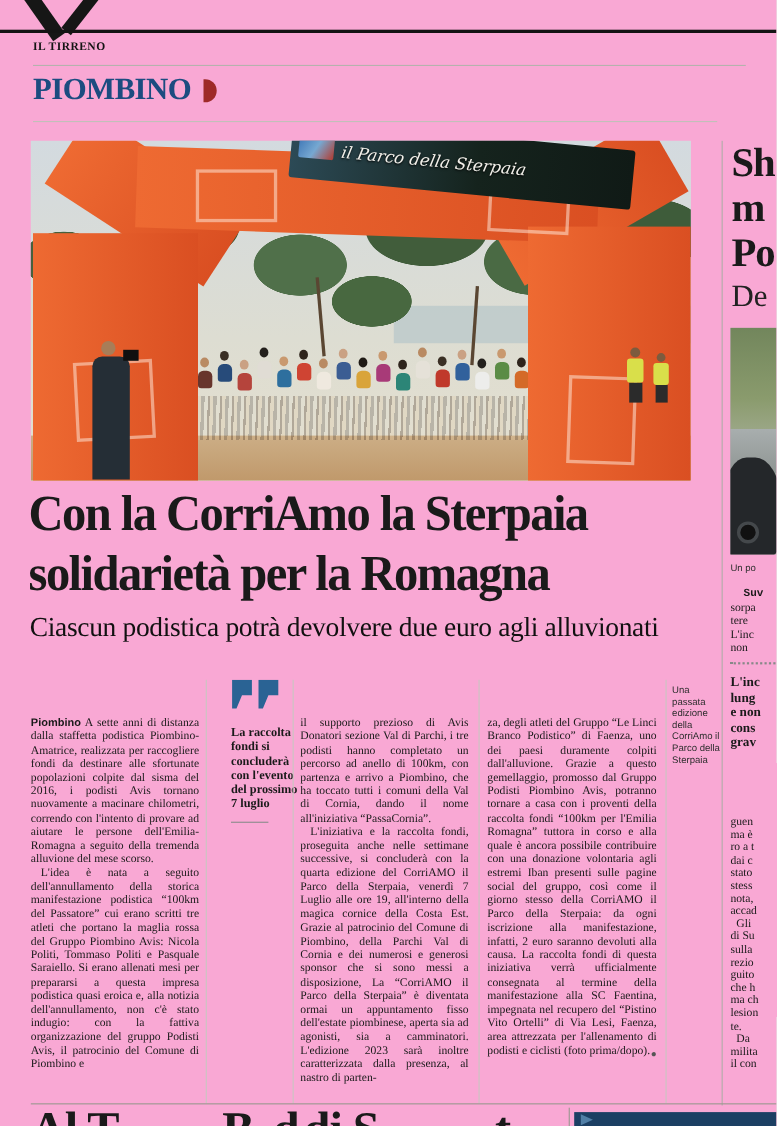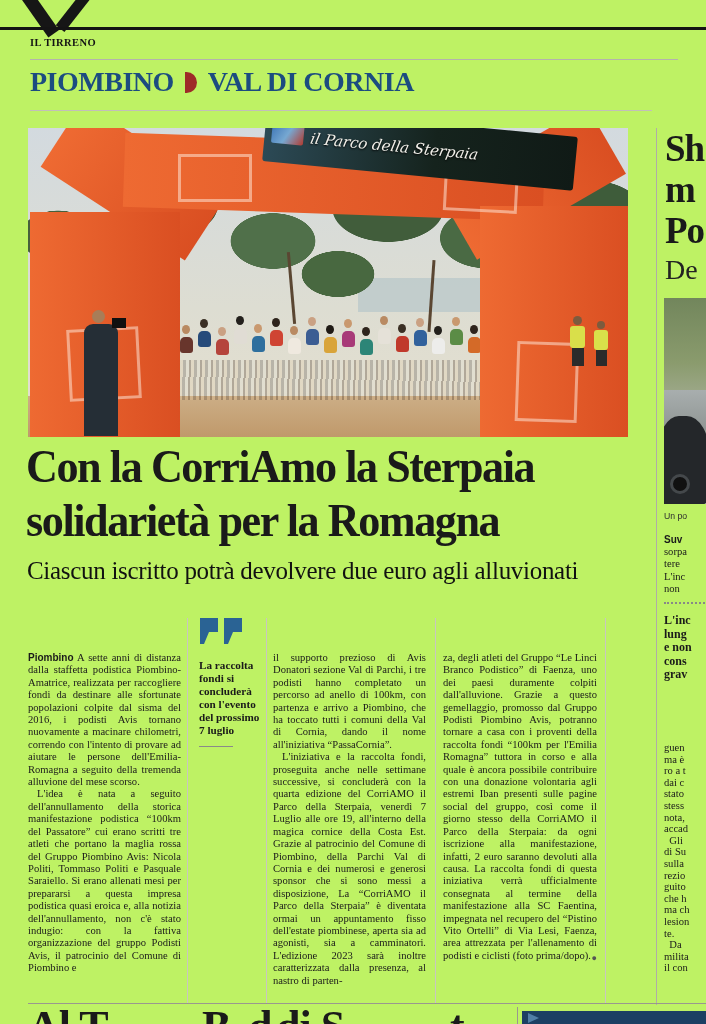--- a/index.html
+++ b/index.html
@@ -1,16 +1,16 @@
 <!DOCTYPE html>
 <html lang="it"><head>
 <meta charset="utf-8">
 <style>
   html,body{margin:0;padding:0;background:#e8e8e6}
-  .page{position:relative;width:706px;height:1024px;background:#bef264;overflow:hidden;
+  .page{position:relative;width:706px;height:1024px;background:#f9a8d4;overflow:hidden;
         font-family:"Liberation Serif",serif;color:#1a1a1a}
 
   
   .mk1{position:absolute;left:34px;top:-8px;width:13px;height:46px;background:#161616;transform:rotate(-35deg)}
   .mk2{position:absolute;left:70px;top:-16px;width:11px;height:50px;background:#161616;transform:rotate(38deg)}
   .topbar{position:absolute;left:0;top:27px;width:706px;height:3px;background:#141414}
   .masthead{position:absolute;left:30px;top:37px;font-weight:bold;font-size:10.5px;letter-spacing:.4px;color:#141414}
   .r1{position:absolute;left:30px;top:59px;width:648px;height:1px;background:#b5b2ad}
   .section{position:absolute;left:30px;top:66px;display:flex;align-items:center;gap:11px;
            font-weight:bold;font-size:28px;letter-spacing:-.5px;color:#1c4c80}
@@ -92,21 +92,21 @@
        font-size:10.6px;line-height:12.4px;text-align:justify}
   .col p{margin:0}
   .ind{text-indent:9px}
   .lead{font-family:"Liberation Sans",sans-serif;font-weight:bold;font-size:10px}
   .c1{left:28px}.c3{left:273px}.c4{left:443px;width:154px}
   .vr{position:absolute;top:618px;height:385px;width:1px;background:#c9c6c0}
   .vrA{left:187px}.vrB{left:266px}.vrC{left:435px}.vrD{left:605px}
   .bullet{float:right;color:#555;font-size:9px;margin-top:2px}
 
   
-  .qcol{position:absolute;left:199px;top:618px;width:68px}
+  .qcol{position:absolute;left:210px;top:618px;width:68px}
   .qtext{font-weight:bold;font-size:11.2px;line-height:13px;margin-top:10px}
   .qdiv{width:34px;height:1px;background:#8a8a8a;margin:9px 0}
 
   
   .capcol{position:absolute;left:611px;top:622px;width:46px;font-family:"Liberation Sans",sans-serif;
           font-size:8.7px;line-height:10.6px;color:#2e2e2e}
 
   
   .sideVr{position:absolute;left:656px;top:128px;width:1px;height:877px;background:#b0ada7}
   .shl{position:absolute;left:665px;top:128px;width:60px}
@@ -114,21 +114,21 @@
   .ssub{position:absolute;left:665px;top:254px;font-size:28px;color:#222}
   .sphoto{position:absolute;left:664px;top:298px;width:42px;height:206px;overflow:hidden;background:#9aa39a}
   .strees{position:absolute;left:0;top:0;width:42px;height:92px;background:
      linear-gradient(180deg,#72865c,#8a9b6d 70%,#9aa685)}
   .sroad{position:absolute;left:0;top:92px;width:42px;height:40px;background:linear-gradient(180deg,#a8aeae,#909694)}
   .scar{position:absolute;left:-6px;top:118px;width:52px;height:90px;background:#24272a;border-radius:40% 45% 20% 20%}
   .swheel{position:absolute;left:6px;top:176px;width:20px;height:20px;border-radius:50%;background:#111;
           border:3px solid #44484b;box-sizing:border-box}
   .scap{position:absolute;left:664px;top:511px;font-family:"Liberation Sans",sans-serif;font-size:8.7px;color:#2e2e2e}
   .sb1{position:absolute;left:664px;top:534px;width:44px;font-size:10.6px;line-height:12.2px}
-  .sb1 b{margin-left:0;font-family:Liberation Sans, sans-serif;font-size:10px}
+  .sb1 b{margin-left:12px;font-family:Liberation Mono, monospace;font-size:10px}
   .sb1 div{white-space:nowrap}
   .sdotted{position:absolute;left:664px;top:602px;width:44px;border-top:2px dotted #888}
   .sdeck{position:absolute;left:664px;top:614px;width:46px;font-weight:bold;font-size:12px;line-height:13.6px}
   .sdeck div{white-space:nowrap}
   .sb2{position:absolute;left:664px;top:742px;width:46px;font-size:10.6px;line-height:11.6px}
   .sb2 div{white-space:nowrap}
 
   
   .frule{position:absolute;left:28px;top:1003px;width:678px;height:1px;background:#9a978f}
   .fclip{position:absolute;left:28px;top:1007px;width:482px;height:17px;overflow:hidden}
@@ -147,21 +147,20 @@
     <div class="mk1"></div>
     <div class="mk2"></div>
   </div>
   <div class="topbar"></div>
   <div class="masthead">IL TIRRENO</div>
   <div class="r1"></div>
 
   <div class="section">
     <span>PIOMBINO</span>
     <span class="marker"></span>
-    <span>VAL DI CORNIA</span>
   </div>
   <div class="r2"></div>
 
   <div class="photo">
     <div class="sky"></div>
     <div class="sea"></div>
     <div class="trees"></div>
     <div class="trunk t1"></div>
     <div class="trunk t2"></div>
     <div class="trunk t3"></div>
@@ -191,21 +190,21 @@
     <div class="vhead vh1"></div>
     <div class="vhead vh2"></div>
     <div class="vleg vl1"></div>
     <div class="vleg vl2"></div>
   </div>
 
   <div class="hl">
     <div>Con la CorriAmo la Sterpaia</div>
     <div>solidarietà per la Romagna</div>
   </div>
-  <div class="subhead">Ciascun iscritto potrà devolvere due euro agli alluvionati</div>
+  <div class="subhead">Ciascun podistica potrà devolvere due euro agli alluvionati</div>
 
   <div class="col c1">
     <p><b class="lead">Piombino</b><span> A sette anni di distanza dalla staffetta podistica Piombino-Amatrice, realizzata per raccogliere fondi da destinare alle sfortunate popolazioni colpite dal sisma del 2016, i podisti Avis tornano nuovamente a macinare chilometri, correndo con l'intento di provare ad aiutare le persone dell'Emilia-Romagna a seguito della tremenda alluvione del mese scorso.</span></p>
     <p class="ind">L'idea è nata a seguito dell'annullamento della storica manifestazione podistica “100km del Passatore” cui erano scritti tre atleti che portano la maglia rossa del Gruppo Piombino Avis: Nicola Politi, Tommaso Politi e Pasquale Saraiello. Si erano allenati mesi per prepararsi a questa impresa podistica quasi eroica e, alla notizia dell'annullamento, non c'è stato indugio: con la fattiva organizzazione del gruppo Podisti Avis, il patrocinio del Comune di Piombino e</p>
   </div>
 
   <div class="vr vrA"></div>
 
   <div class="qcol">
     <svg width="46" height="27" viewBox="0 0 46 27">
@@ -224,20 +223,21 @@
   </div>
 
   <div class="vr vrC"></div>
 
   <div class="col c4">
     <p><span>za, degli atleti del Gruppo “Le Linci Branco Podistico” di Faenza, uno dei paesi duramente colpiti dall'alluvione. Grazie a questo gemellaggio, promosso dal Gruppo Podisti Piombino Avis, potranno tornare a casa con i proventi della raccolta fondi “100km per l'Emilia Romagna” tuttora in corso e alla quale è ancora possibile contribuire con una donazione volontaria agli estremi Iban presenti sulle pagine social del gruppo, così come il giorno stesso della CorriAMO il Parco della Sterpaia: da ogni iscrizione alla manifestazione, infatti, 2 euro saranno devoluti alla causa. La raccolta fondi di questa iniziativa verrà ufficialmente consegnata al termine della manifestazione alla SC Faentina, impegnata nel recupero del “Pistino Vito Ortelli” di Via Lesi, Faenza, area attrezzata per l'allenamento di podisti e ciclisti (foto prima/dopo).</span><span class="bullet">●</span></p>
   </div>
 
   <div class="vr vrD"></div>
 
+  <div class="capcol">Una passata edizione della CorriAmo il Parco della Sterpaia</div>
 
   <div class="sideVr"></div>
   <div class="shl">
       <div>Sh</div>
       <div>m</div>
       <div>Po</div>
     </div>
   <div class="ssub">De</div>
   <div class="sphoto">
     <div class="strees"></div>

